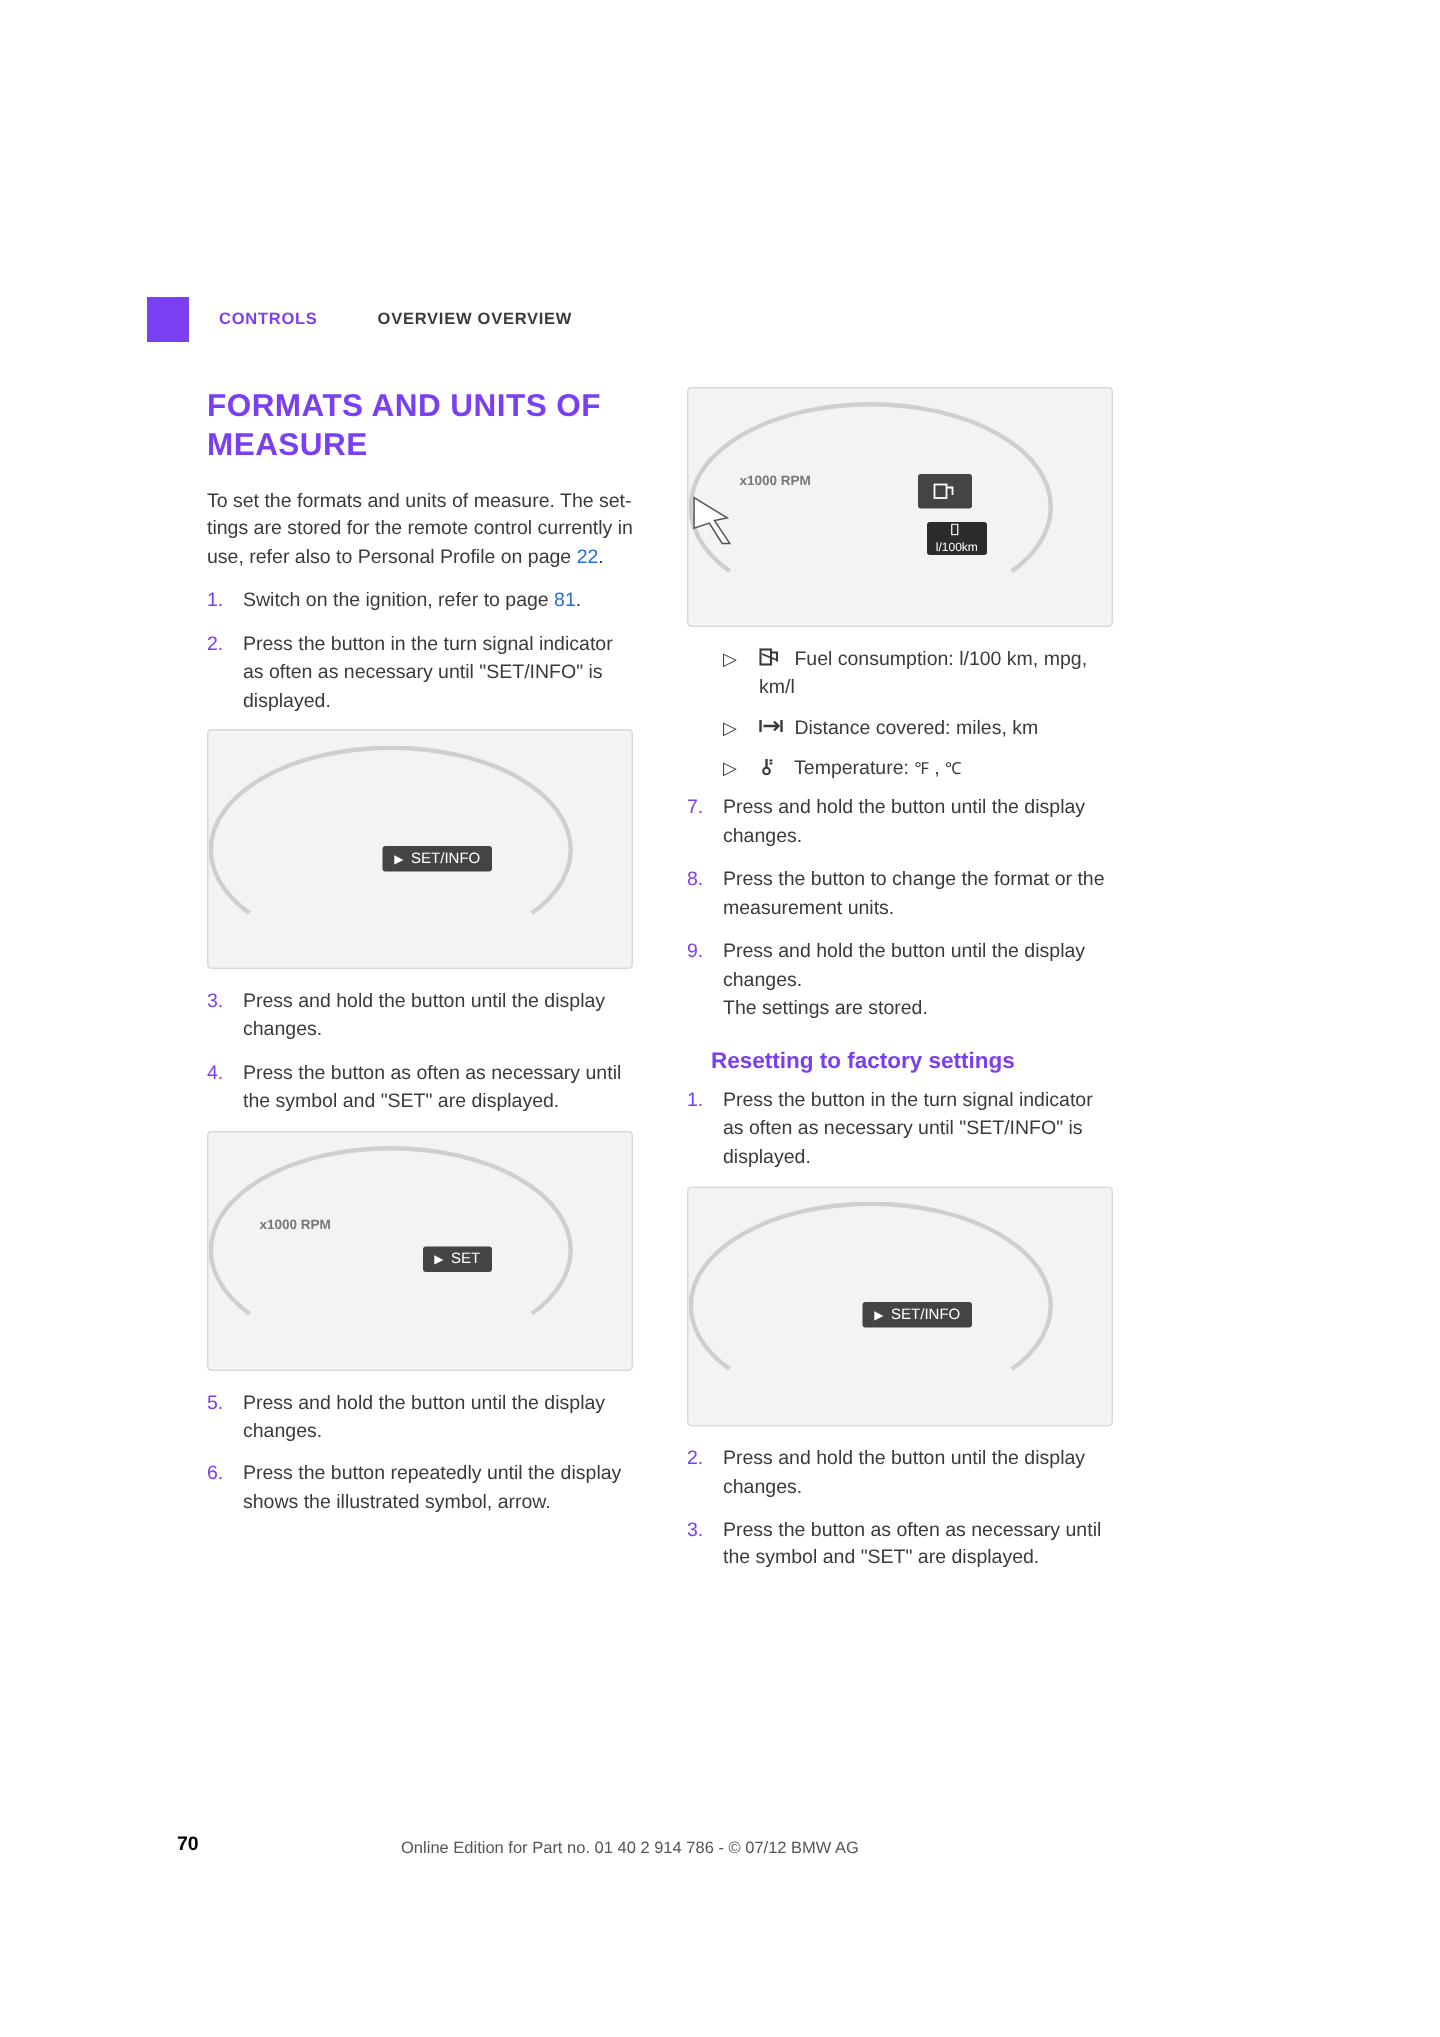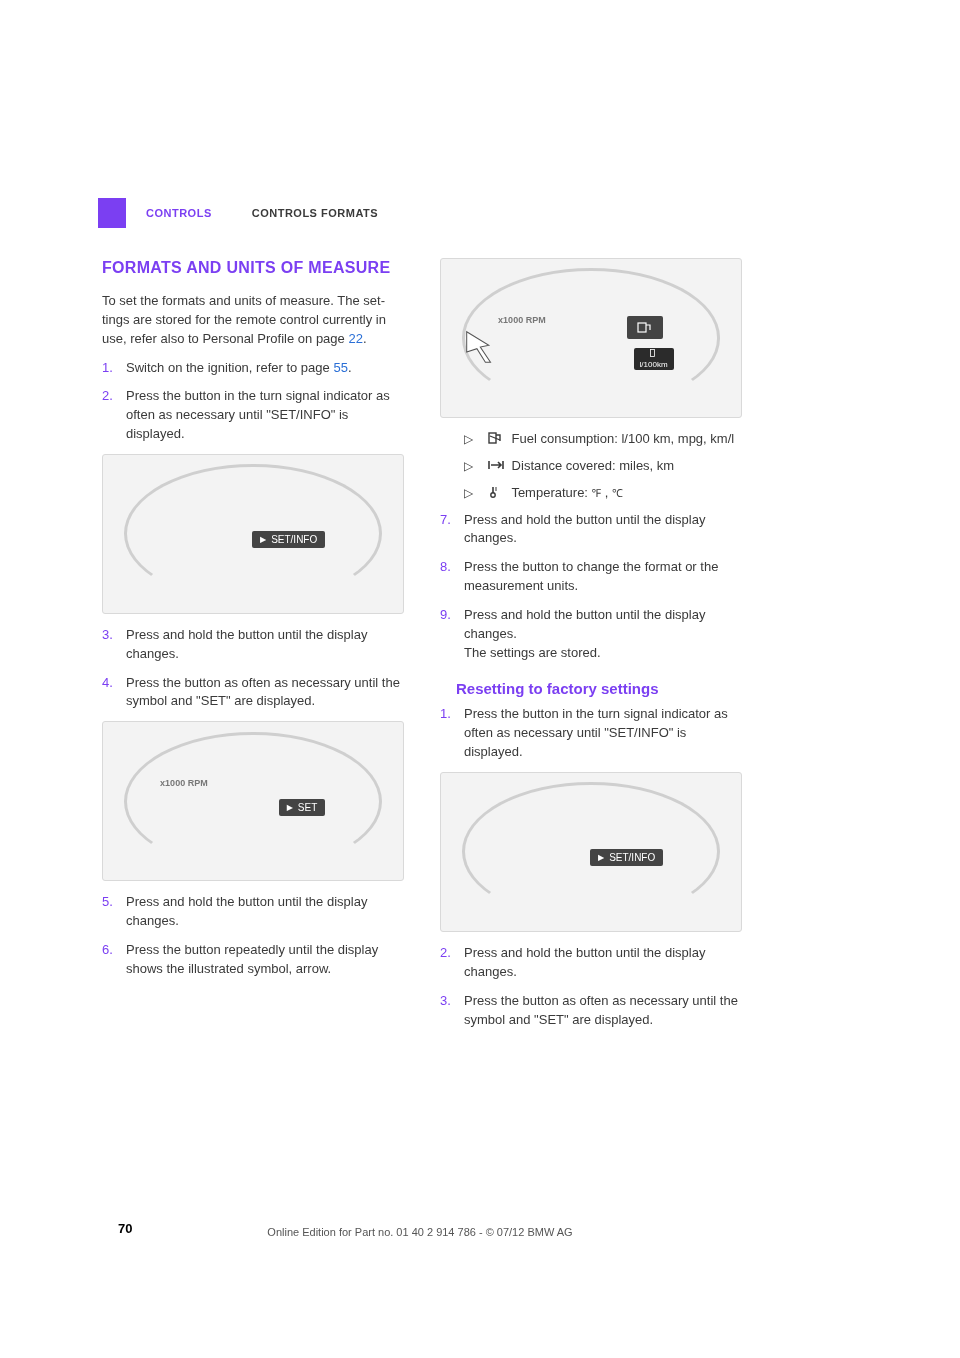--- a/index.html
+++ b/index.html
@@ -1,38 +1,38 @@
 <!DOCTYPE html>
 <html><head>
 <meta charset="utf-8">
 <style>
   * { box-sizing: border-box; margin: 0; padding: 0; }
   html, body { width: 960px; height: 1358px; font-family: Arial, Helvetica, sans-serif; background: #fff; color: #3a3a3a; }
-  .page { position: relative; width: 840px; height: 1358px; padding: 180px 70px 60px 74px; }
+  .page { position: relative; width: 840px; height: 1358px; padding: 180px 70px 60px 110px; }
   
   .header-tabs { position: absolute; top: 198px; left: 98px; display: flex; align-items: stretch; }
   .purple-box { width: 28px; height: 30px; background: #7b3ff2; }
   .tab { height: 30px; display: flex; align-items: center; padding: 0 20px; font-size: 11px; font-weight: bold; letter-spacing: 0.5px; }
   .tab.controls { background: #fff; color: #7b3ff2; }
   .tab.overview { color: #3a3a3a; }
   .content { display: flex; gap: 36px; margin-top: 78px; padding: 0 28px; }
   .col { flex: 1; min-width: 0; }
-  h1 { color: #7b3ff2; font-size: 16px; font-weight: bold; letter-spacing: 0.3px; line-height: 1.25; margin-bottom: 14px; }
+  h1 { color: #7b3ff2; font-size: 21px; font-weight: bold; letter-spacing: 0.3px; line-height: 1.25; margin-bottom: 14px; }
   h2 { color: #7b3ff2; font-size: 15px; font-weight: bold; margin: 18px 16px 8px; }
   p { font-size: 13px; line-height: 1.45; margin-bottom: 10px; }
   .link { color: #2a6fd6; }
   ol { list-style: none; font-size: 13px; line-height: 1.45; }
   ol > li { position: relative; padding-left: 24px; margin-bottom: 10px; }
   ol > li .num { position: absolute; left: 0; top: 0; color: #7b3ff2; }
   ul.sub { list-style: none; margin: 6px 0 2px 0; }
   ul.sub > li { position: relative; padding-left: 24px; margin-bottom: 8px; font-size: 13px; line-height: 1.45; }
   ul.sub > li .arrow { position: absolute; left: 0; top: 1px; font-size: 12px; color: #3a3a3a; }
   .icon-slot { display: inline-block; width: 16px; height: 12px; margin-right: 4px; vertical-align: -1px; }
   .icon-fuel svg, .icon-dist svg, .icon-temp svg { width: 100%; height: 100%; }
-  .figure { width: 100%; height: 160px; background: #f3f3f3; border: 1px solid #d9d9d9; border-radius: 3px; margin: 10px 0 12px; position: relative; overflow: hidden; display: flex; align-items: center; justify-content: center; }
+  .figure { width: 100%; height: 160px; background: #f3f3f3; border: 1px solid #d9d9d9; border-radius: 3px; margin: 10px 0 12px; position: relative; overflow: hidden; display: flex; align-items: center; }
   .figure .gauge { position: relative; width: 86%; height: 88%; }
   .gauge-arc { position: absolute; inset: 0; border: 3px solid #cfcfcf; border-bottom-color: transparent; border-radius: 50%; }
   .gauge-label-box { position: absolute; right: 22%; top: 48%; background: #444; color: #fff; font-size: 10px; padding: 3px 8px; border-radius: 2px; display: flex; align-items: center; gap: 3px; }
   .gauge-rpm { position: absolute; left: 14%; top: 34%; font-size: 9px; color: #777; line-height: 1.1; font-weight: bold; }
   .callout-arrow { position: absolute; left: 1%; top: 44%; }
   .callout-arrow svg { width: 34px; height: 34px; }
   .sub-label-box { position: absolute; right: 18%; top: 57%; background: #2b2b2b; color: #fff; font-size: 8px; padding: 1px 6px; border-radius: 2px; display:flex; align-items:center; gap:3px;flex-direction:column; }
   .page-num { position: absolute; left: 118px; bottom: 122px; font-size: 13px; font-weight: bold; color: #000000; }
   .footer-line { position: absolute; left: 0; right: 0; bottom: 120px; text-align: center; font-size: 11px; color: #555; }
   .watermark { position: absolute; right: 22px; bottom: 44px; font-size: 22px; color: #d8d8d8; letter-spacing: 0.5px; font-weight: 500; }
@@ -40,36 +40,36 @@
   .small-sym { font-size: 11px; }
 </style>
 </head>
 <body>
 
 <div class="page">
 
   <div class="header-tabs">
     <div class="purple-box"></div>
     <div class="tab controls">CONTROLS</div>
-    <div class="tab overview">CONTROLS FORMATS</div>
+    <div class="tab overview">OVERVIEW OVERVIEW</div>
   </div>
 
   <div class="content">
 
     <div class="col">
       <h1>FORMATS AND UNITS OF MEASURE</h1>
 
       <p>
         <span>To set the formats and units of measure. The set­tings are stored for the remote control currently in use, refer also to Personal Profile on page </span><span class="link">22</span><span>.</span>
       </p>
 
       <ol>
         <li>
           <span class="num">1.</span>
-          <span>Switch on the ignition, refer to page </span><span class="link">55</span><span>.</span>
+          <span>Switch on the ignition, refer to page </span><span class="link">81</span><span>.</span>
         </li>
         <li>
           <span class="num">2.</span>
           <span>Press the button in the turn signal indicator as often as necessary until "SET/INFO" is displayed.</span>
         </li>
       </ol>
 
       <div class="figure">
         <div class="gauge">
           <div class="gauge-arc"></div>

